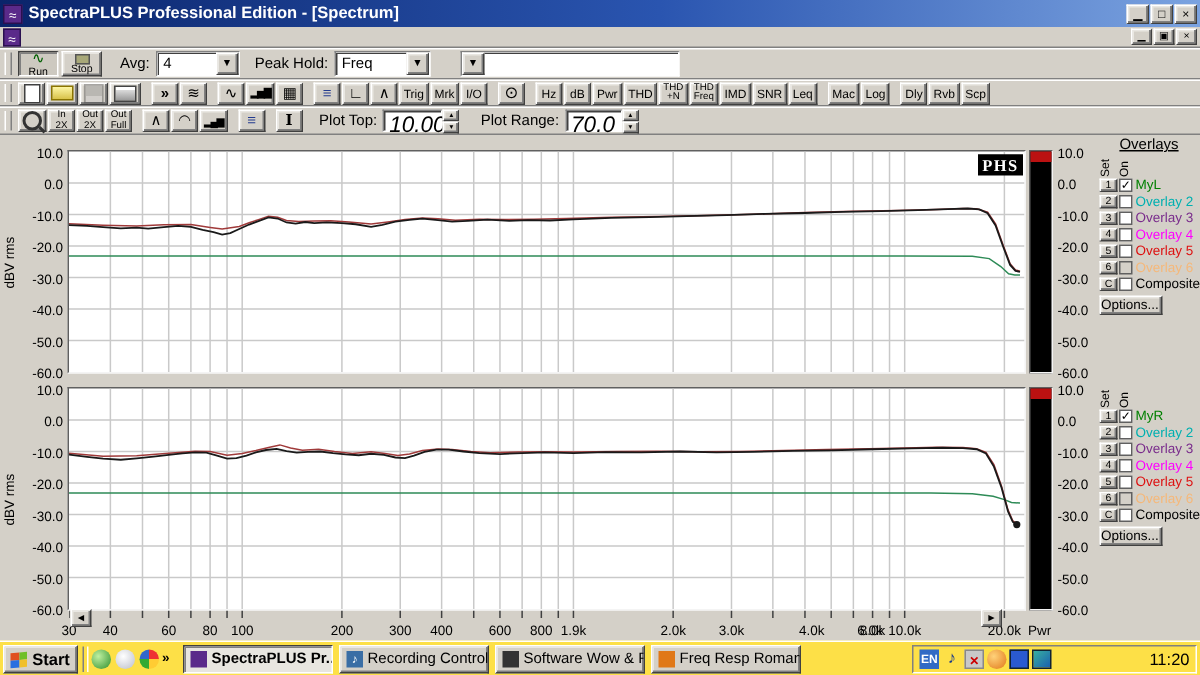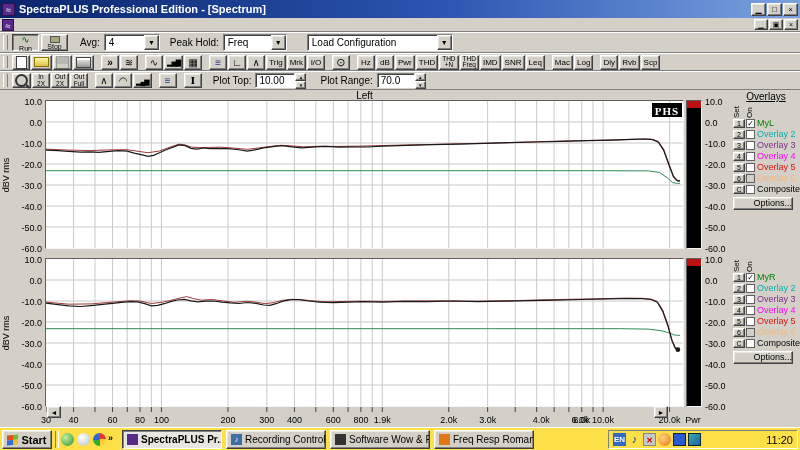--- a/index.html
+++ b/index.html
@@ -41,22 +41,22 @@
   .tbtn.disabled{color:#808080;}
   .tbtn.disabled .ticon{opacity:.4;filter:grayscale(1);}
   .tsep{width:6px;height:14px;flex:none;}
   .bigbtn{width:27px;height:17px;margin-right:2px;display:inline-flex;flex-direction:column;
     align-items:center;justify-content:center;font-size:7px;line-height:7px;box-sizing:border-box;flex:none;}
   .tlabel{font-size:10px;margin:0 4px 0 10px;flex:none;}
   .combo{height:17px;display:inline-flex;align-items:stretch;flex:none;background:#fff;
     border:1px solid;border-color:#808080 #fff #fff #808080;box-shadow:inset 1px 1px 0 #404040;box-sizing:border-box;}
   .combo .cval{font-size:10px;padding:2px 4px 0 4px;flex:1;white-space:nowrap;overflow:hidden;}
   .combo .cbtn{width:15px;font-size:7px;line-height:14px;text-align:center;box-sizing:border-box;flex:none;}
-  .field{height:15px;box-sizing:border-box;font-size:10px;padding:1px 3px;background:#fff;
-    border:1px solid;border-color:#808080 #fff #fff #808080;box-shadow:inset 1px 1px 0 #404040;flex:none;}
+  .field{height:15px;box-sizing:border-box;font-size:15px;padding:1px 3px;background:#fff;
+    border:1px solid;border-color:#808080 #fff #fff #808080;box-shadow:inset 1px 1px 0 #404040;flex:none;font-style:italic;}
   .spin{width:11px;height:15px;display:inline-flex;flex-direction:column;margin-right:4px;flex:none;}
   .spin span{flex:1;font-size:5px;line-height:6px;text-align:center;box-sizing:border-box;}
   
   .ticon{display:inline-block;font-size:10px;line-height:11px;}
   .icon-new-document{width:9px;height:11px;background:#fff;border:1px solid #404040;}
   .icon-open-folder{width:13px;height:8px;background:linear-gradient(#fdf6a3,#d8c24a);border:1px solid #8a7400;}
   .icon-save-floppy{width:11px;height:11px;background:#8892b8;border:1px solid #445;box-shadow:inset 0 -4px 0 #ccd;}
   .icon-printer{width:13px;height:9px;background:linear-gradient(#eee,#999);border:1px solid #444;box-shadow:inset 0 2px 0 #fff;}
   .icon-fast-forward:before{content:"»";font-weight:bold;}
   .icon-signal-generator:before{content:"≋";}
@@ -90,21 +90,21 @@
   .sidebar{position:absolute;left:733px;width:66px;}
   .sb-title{font-size:10px;text-decoration:underline;text-align:center;height:12px;}
   .sb-head{position:relative;height:15px;}
   .sb-head span{position:absolute;bottom:0;font-size:8px;transform:rotate(-90deg);transform-origin:0 100%;}
   .sb-row{display:flex;align-items:center;height:10px;margin-bottom:1px;}
   .sb-num{width:12px;height:9px;font-size:7px;line-height:8px;text-align:center;box-sizing:border-box;margin-right:1px;flex:none;}
   .sb-chk{width:9px;height:9px;background:#fff;border:1px solid #606060;font-size:8px;line-height:8px;
      text-align:center;box-sizing:border-box;margin-right:2px;flex:none;}
   .sb-chk.dis{background:#d4d0c8;}
   .sb-lbl{font-size:9px;white-space:nowrap;}
-  .sb-opts{width:60px;height:13px;font-size:9px;line-height:11px;text-align:right;margin-top:3px;box-sizing:border-box;}
+  .sb-opts{width:42px;height:13px;font-size:9px;line-height:11px;text-align:left;margin-top:3px;box-sizing:border-box;}
   
   .xlab{position:absolute;font-size:9px;transform:translateX(-50%);white-space:nowrap;}
   .arrowbtn{position:absolute;width:14px;height:12px;font-size:7px;line-height:11px;text-align:center;box-sizing:border-box;}
   
   #taskbar{position:absolute;left:0;top:427px;width:800px;height:23px;background:#fde047;
     border-top:1px solid #fff;box-sizing:border-box;display:block;}
   #startbtn{position:absolute;left:2px;top:2px;width:50px;height:19px;display:flex;align-items:center;
     justify-content:center;font-weight:bold;font-size:11px;box-sizing:border-box;gap:3px;}
   .flag{width:11px;height:10px;display:grid;grid-template:1fr 1fr / 1fr 1fr;transform:skewY(-6deg);flex:none;}
   .flag i{display:block;}
@@ -154,21 +154,20 @@
     <span class="combo" style="width:56px;">
       <span class="cval">4</span>
       <span class="cbtn raised">▼</span>
     </span>
     <span class="tlabel">Peak Hold:</span>
     <span class="combo" style="width:64px;">
       <span class="cval">Freq</span>
       <span class="cbtn raised">▼</span>
     </span>
     <span class="combo" style="width:146px;margin-left:20px;">
-      <span class="cval">Load Configuration</span>
       <span class="cbtn raised">▼</span>
     </span>
   </div>
 
   <div id="tb2" class="tbar">
     <span class="grip"></span>
   <span class="tbtn raised">
         <span class="ticon icon-new-document"></span>
       </span>
       <span class="tbtn raised">
@@ -314,21 +313,20 @@
       </span>
     <span class="tlabel">Plot Range:</span>
     <span class="field" style="width:38px;">70.0</span>
     <span class="spin">
         <span class="raised">▴</span>
         <span class="raised">▾</span>
       </span>
   </div>
 
   <div id="client">
-      <div class="plot-title" style="top: 0px;">Left</div>
       <div class="plotbox" style="left: 45px; top: 10px; width: 637px; height: 147px;"><svg width="637" height="147">
           <line x1="27.589888942039817" x2="27.589888942039817" y1="0" y2="147" stroke="#c9c9c9"></line>
           <line x1="48.99026939127104" x2="48.99026939127104" y1="0" y2="147" stroke="#c9c9c9"></line>
           <line x1="66.47565338066838" x2="66.47565338066838" y1="0" y2="147" stroke="#c9c9c9"></line>
           <line x1="81.25933489591765" x2="81.25933489591765" y1="0" y2="147" stroke="#c9c9c9"></line>
           <line x1="94.0655423227082" x2="94.0655423227082" y1="0" y2="147" stroke="#c9c9c9"></line>
           <line x1="105.36141781929692" x2="105.36141781929692" y1="0" y2="147" stroke="#c9c9c9"></line>
           <line x1="115.46592277193943" x2="115.46592277193943" y1="0" y2="147" stroke="#c9c9c9"></line>
           <line x1="181.94157615260778" x2="181.94157615260778" y1="0" y2="147" stroke="#c9c9c9"></line>
           <line x1="220.82734059123635" x2="220.82734059123635" y1="0" y2="147" stroke="#c9c9c9"></line>

